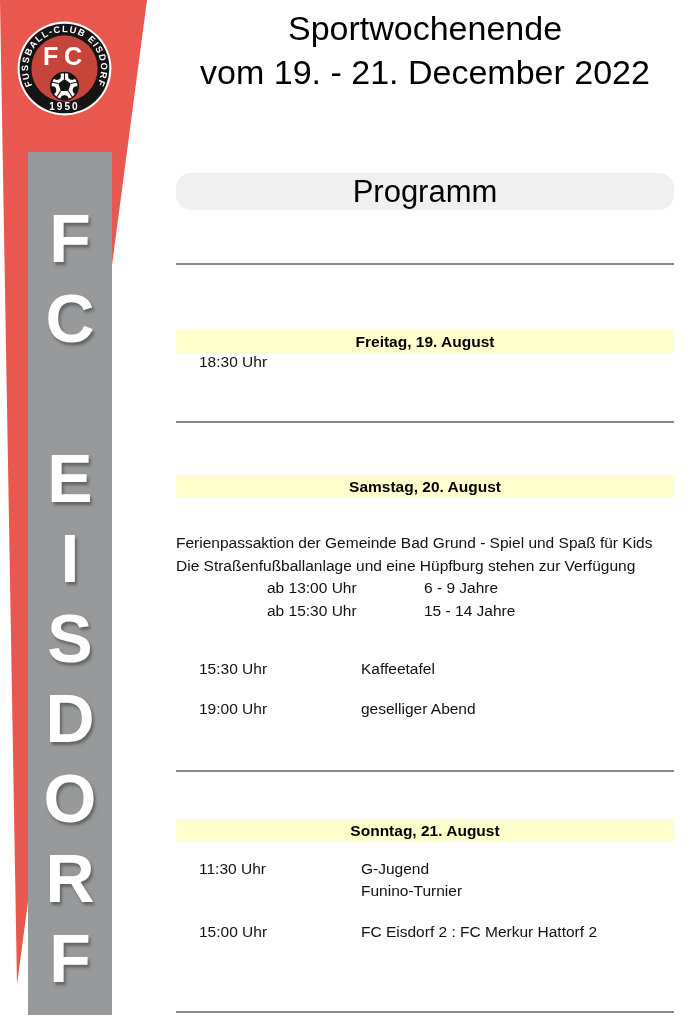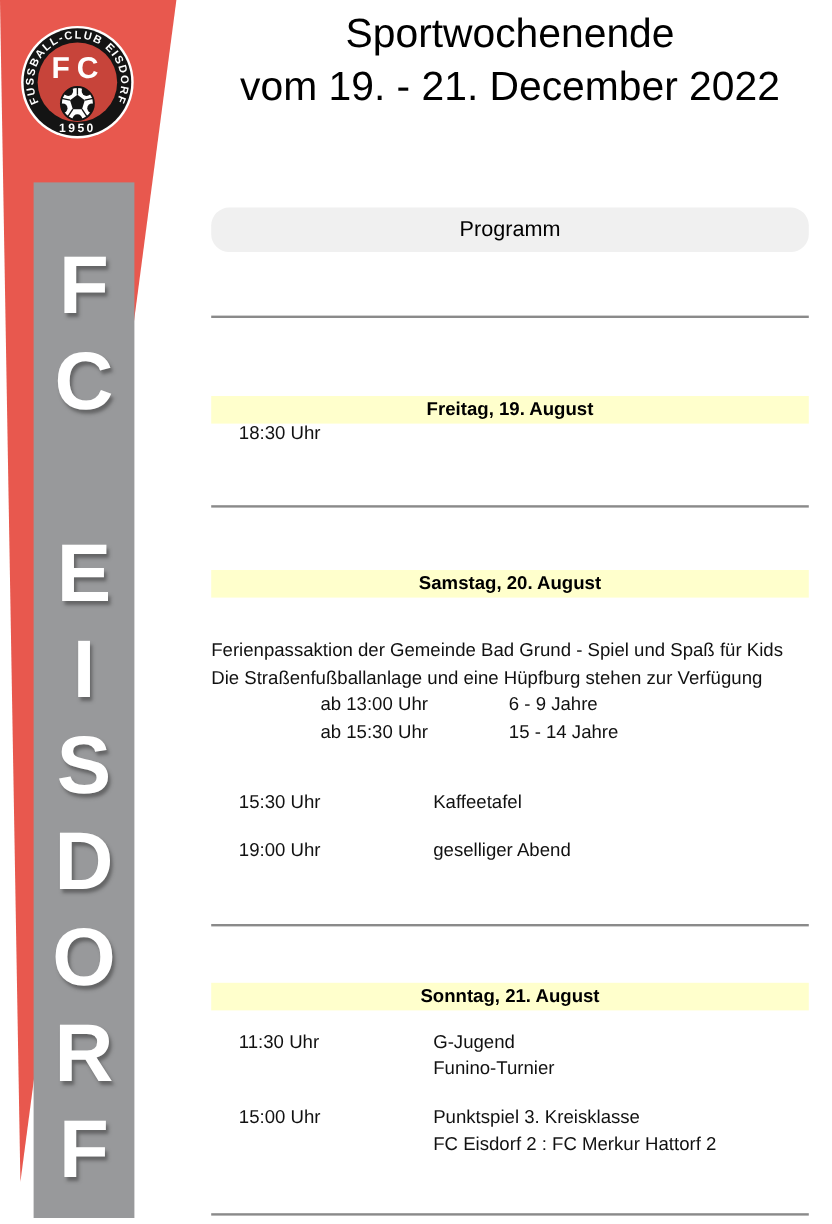--- a/index.html
+++ b/index.html
@@ -24,21 +24,21 @@
   }
   .letter-spacer { height:80px; }
   .badge { position:absolute; left:16px; top:20px; width:97px; height:97px; z-index:3; }
 
   
   .content { position:absolute; left:176px; top:0; width:498px; height:1020px; font-size:15.5px; z-index:4; }
   .title { position:absolute; top:6px; width:100%; text-align:center; font-size:34px; line-height:44px; font-weight:normal; color:#000; }
   .programbar {
     position:absolute; top:173px; width:100%; height:37px;
     background:var(--program_gray, #f0f0f0);
-    text-align:center; font-size:18px; line-height:37px; color:#000;border-radius:15px;
+    text-align:center; font-size:31px; line-height:37px; color:#000;border-radius:15px;
   }
   .divider { position:absolute; width:100%; height:2px; background:var(--divider_gray, #8a8a8a); }
   .dayheader {
     position:absolute; width:100%; height:23px;
     background:var(--header_yellow, #ffffcc);
     text-align:center; font-weight:bold; font-size:15.5px; line-height:23px; color:#000;
   }
   .row { position:absolute; display:flex; line-height:22px; }
   .row .time { width:162px; flex-shrink:0;margin-left:23px; }
   .intro { position:absolute; top:532px; width:100%; line-height:22.5px; }
@@ -156,21 +156,20 @@
     <div class="row" style="top:858px">
       <div class="time">11:30 Uhr</div>
       <div class="desc">
         <div>G-Jugend</div>
         <div>Funino-Turnier</div>
       </div>
     </div>
     <div class="row" style="top:921px">
       <div class="time">15:00 Uhr</div>
       <div class="desc">
-        <div>Punktspiel 3. Kreisklasse</div>
         <div>FC Eisdorf 2 : FC Merkur Hattorf 2</div>
       </div>
     </div>
 
     <div class="divider" style="top:1011px"></div>
 
   </div>
 </div>
 
 </body></html>

